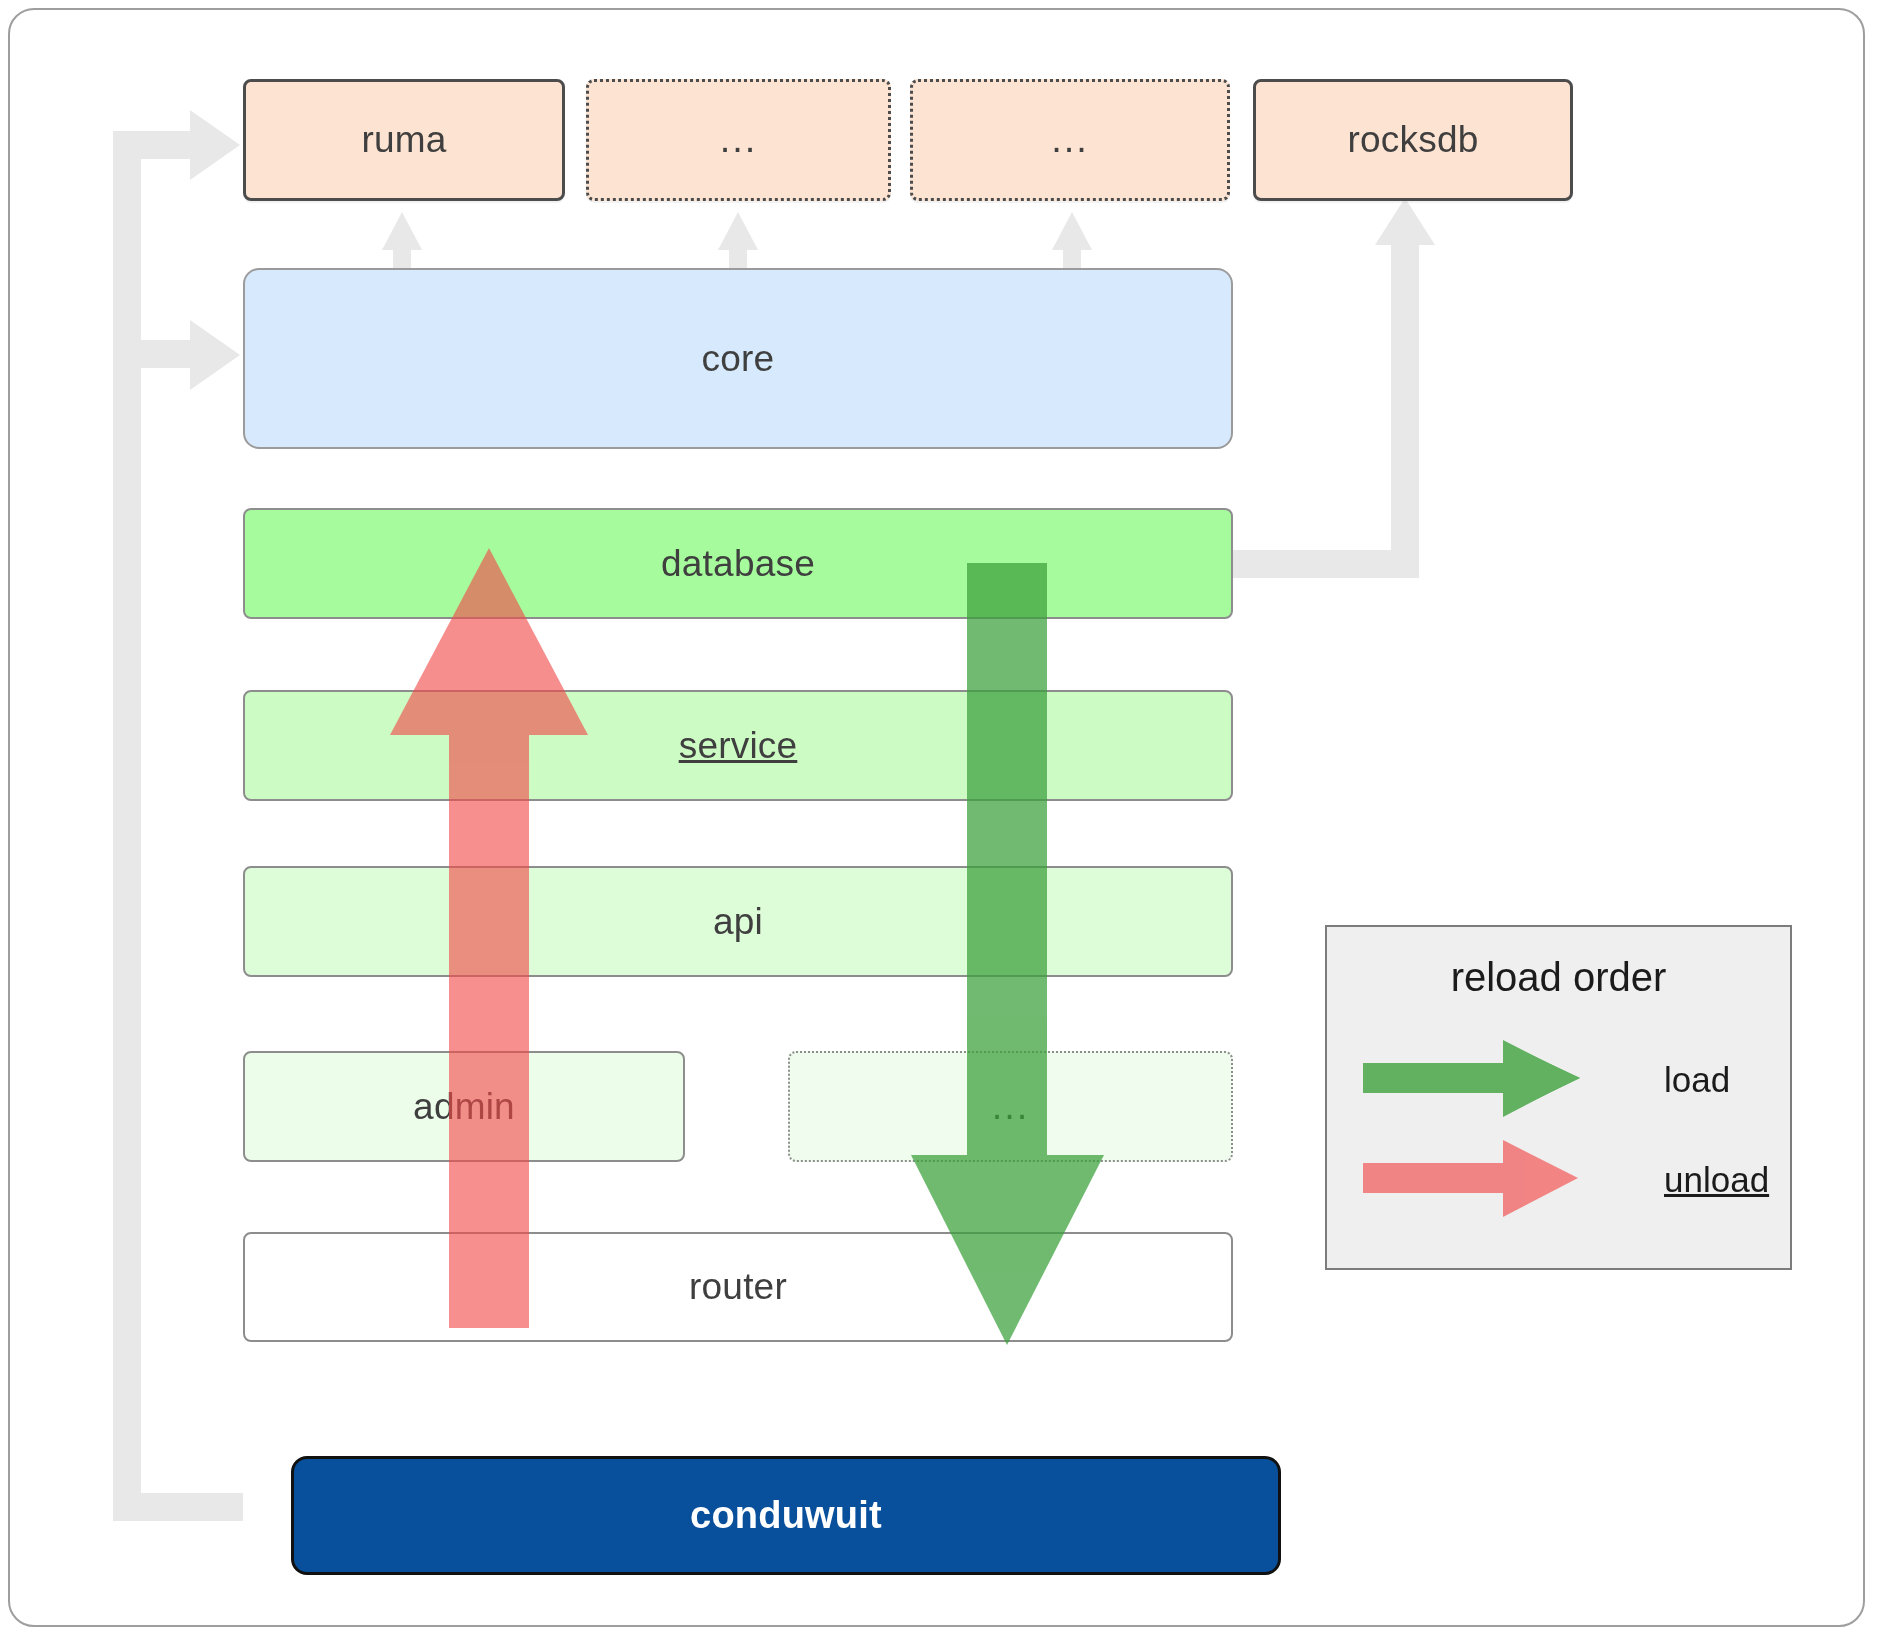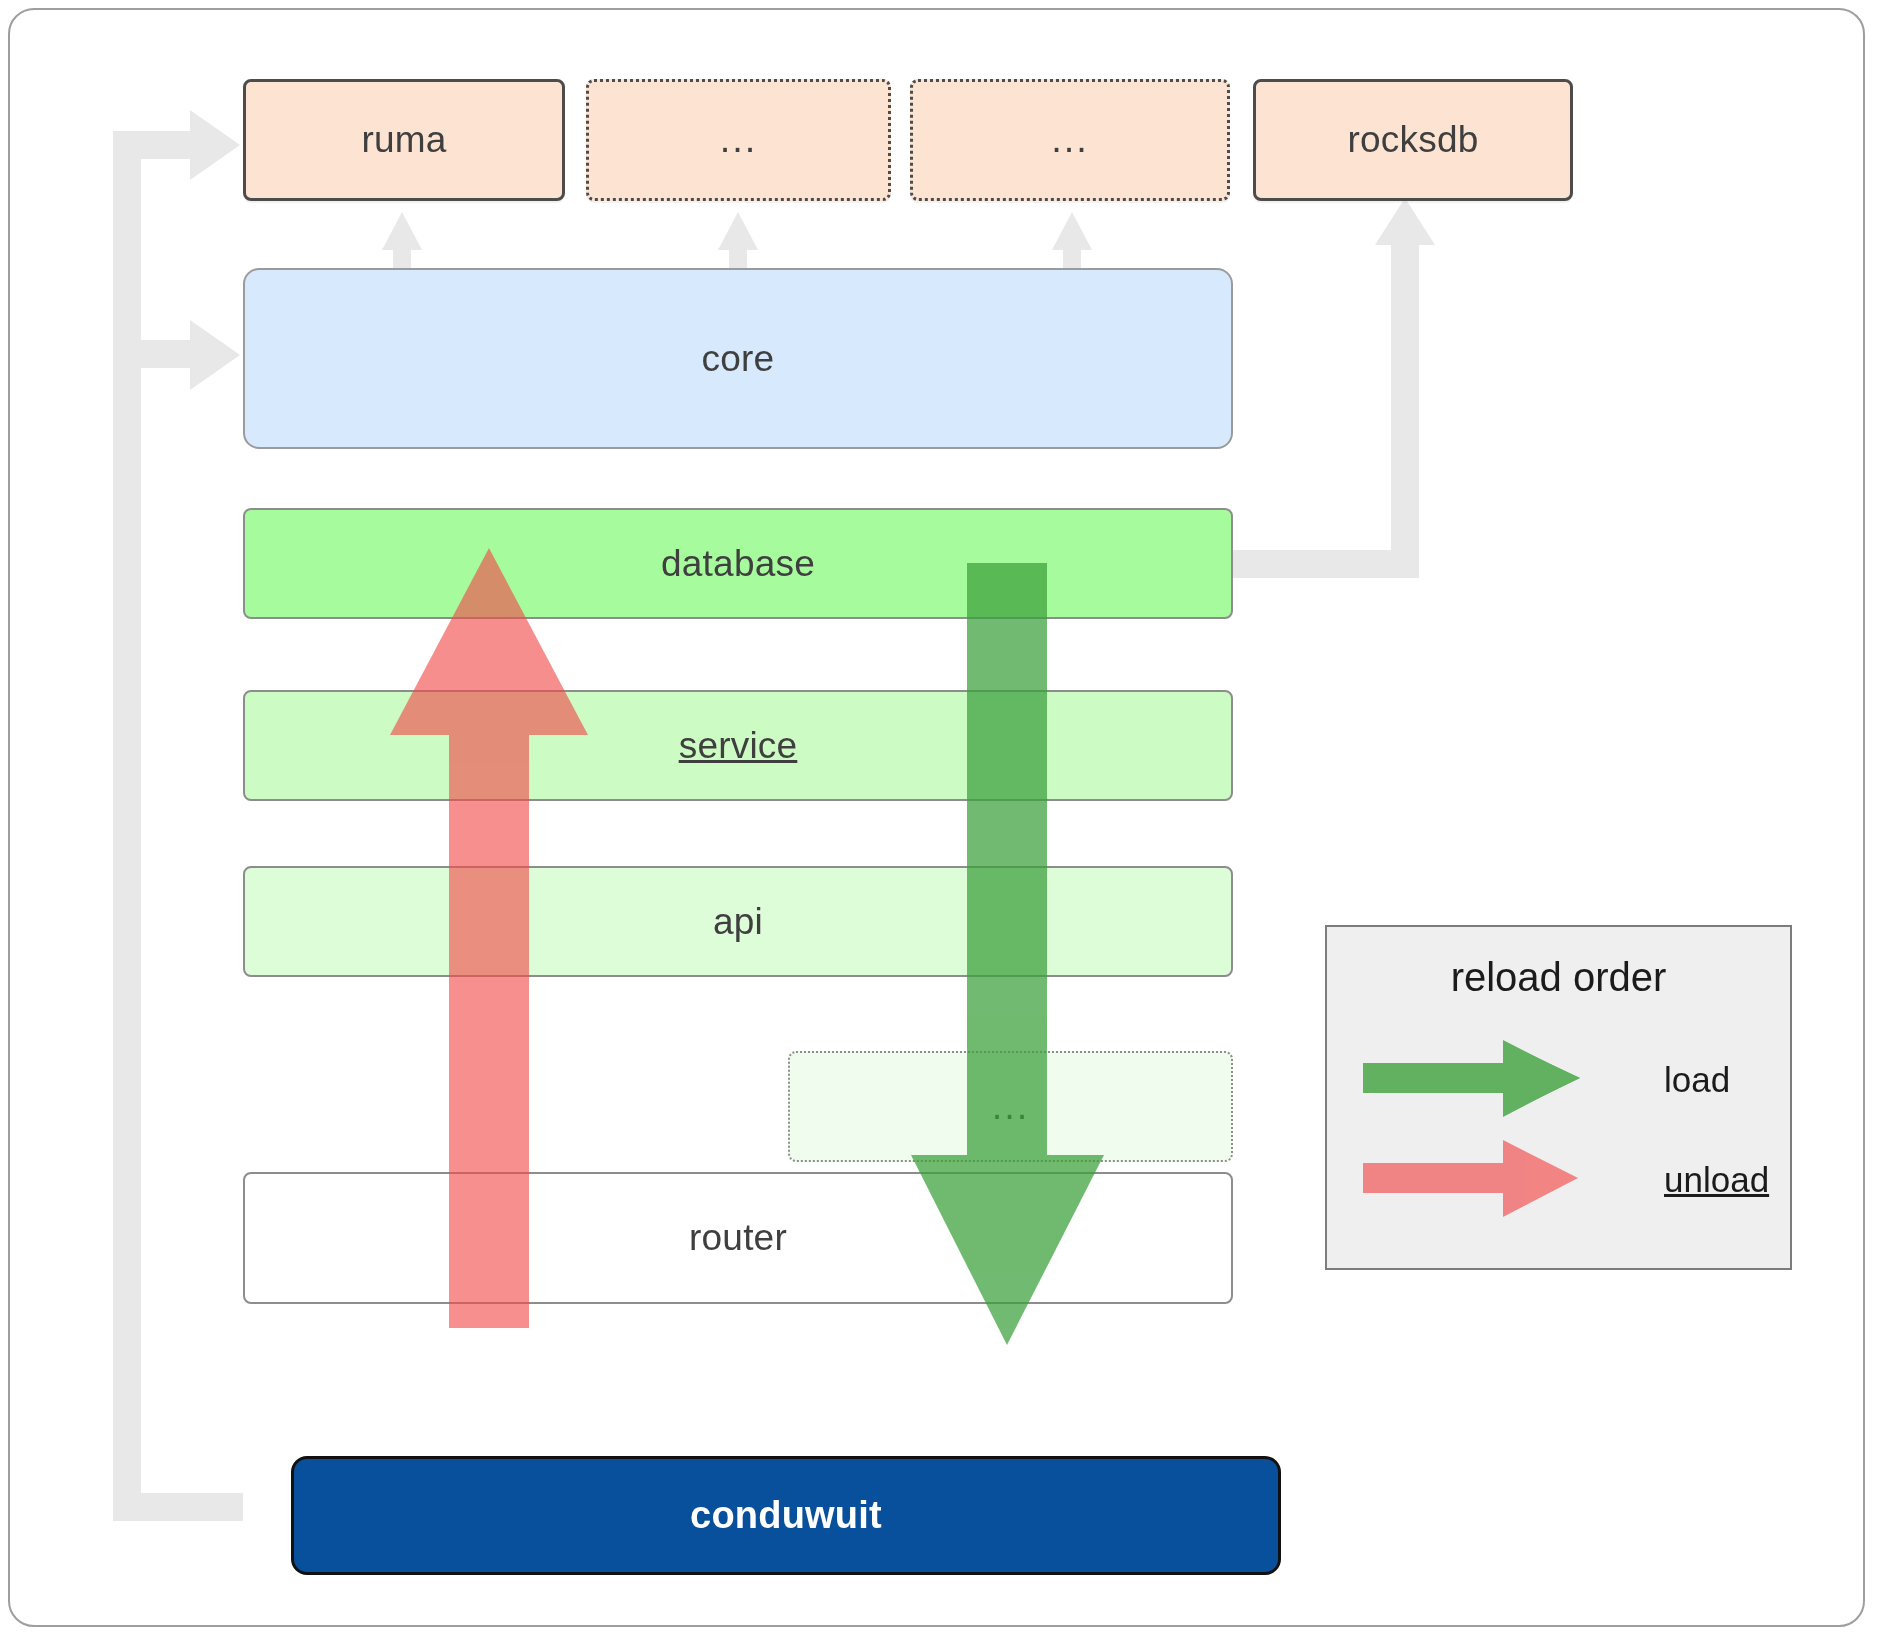--- a/index.html
+++ b/index.html
@@ -195,26 +195,29 @@
   </div>
 
   <div class="node service-node" style="left:243px; top:690px; width:990px; height:111px;text-decoration:underline;">
     <span>service</span>
   </div>
 
   <div class="node api-node" style="left:243px; top:866px; width:990px; height:111px;">
     <span>api</span>
   </div>
 
+  <div class="node admin-node" style="left:243px; top:1051px; width:442px; height:111px;">
+    <span>admin</span>
+  </div>
 
   <div class="node dots-node" style="left:788px; top:1051px; width:445px; height:111px;">
     <span class="dots-label">...</span>
   </div>
 
-  <div class="node router-node" style="left:243px; top:1172px; width:990px; height:132px;">
+  <div class="node router-node" style="left:243px; top:1232px; width:990px; height:110px;">
     <span>router</span>
   </div>
 
   <div class="node root-node" style="left:243px; top:1456px; width:990px; height:119px;margin-left:48px;">
     <span>conduwuit</span>
   </div>
 
   <svg class="layer" viewBox="0 0 1883 1643" xmlns="http://www.w3.org/2000/svg">
 
     <g opacity="0.62">

